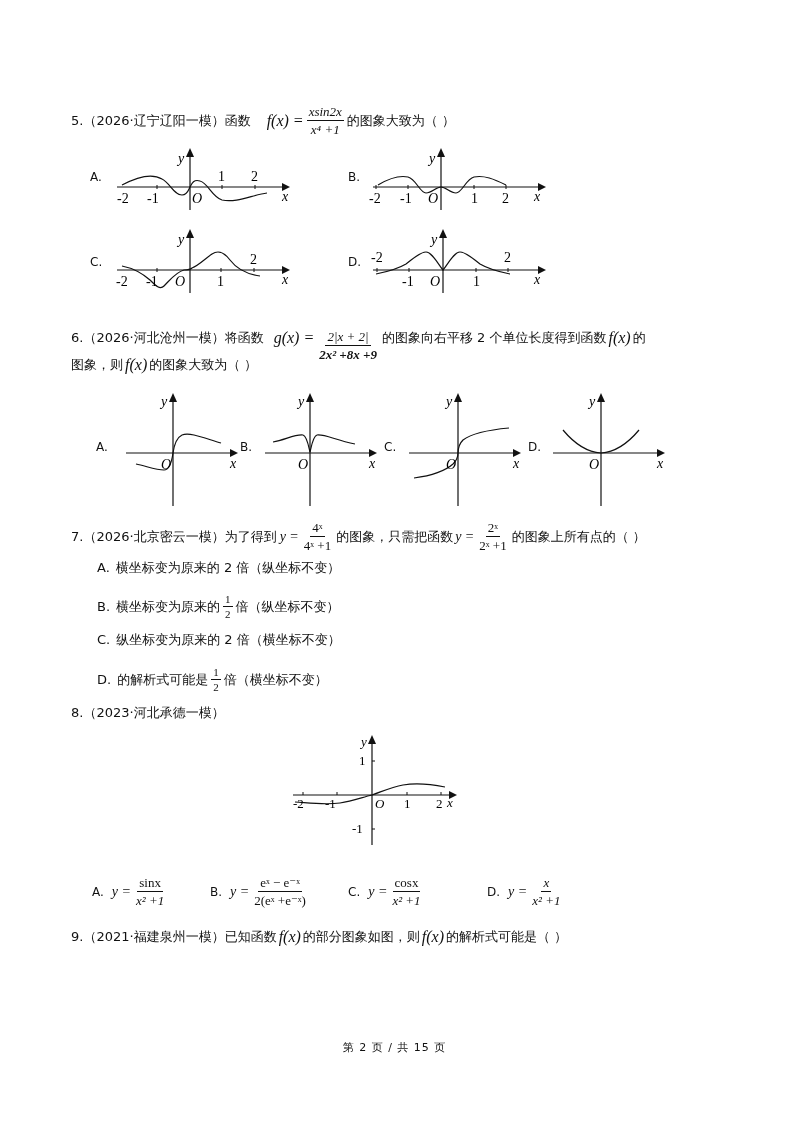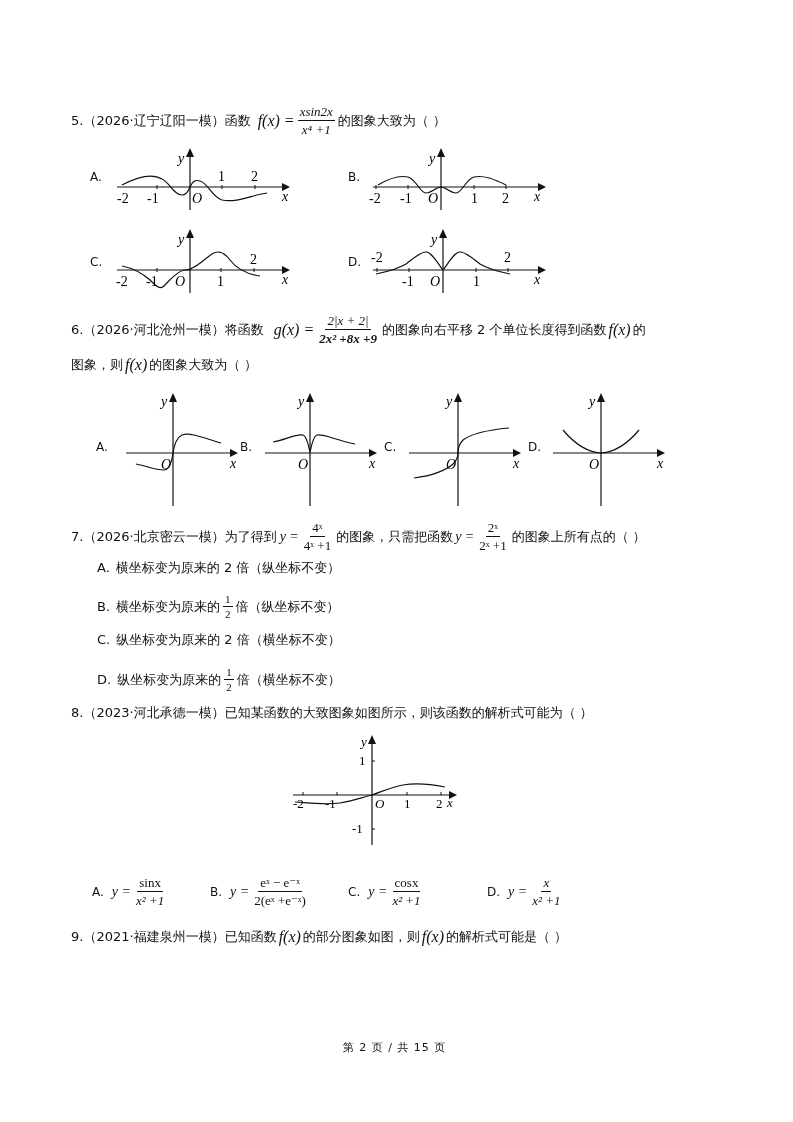--- a/index.html
+++ b/index.html
@@ -20,21 +20,21 @@
   .footer { position: absolute; left: 2px; width: 785px; text-align: center; top: 1040px; font-size: 11px; letter-spacing: 1px; }
 </style>
 </head>
 <body>
 
 <div class="line" style="left:71px; top:104px;">
   <span>5</span>
     <span>.</span>
   <span>（2026·辽宁辽阳一模）</span>
   <span>函数</span>
-  <span class="math" style="margin-left:7px;">f(x) =</span>
+  <span class="math" style="margin-left:16px;">f(x) =</span>
   <span class="frac">
     <span class="num" style="font-style:italic;">xsin2x</span>
     <span class="den" style="font-style:italic;">x⁴ +1</span>
   </span>
   <span>的图象大致为（    ）</span>
 </div>
 
 <div class="abs" style="left:90px; top:145px; width:200px; height:70px;">
   <span class="abs opt-label" style="left:0; top:25px;">A.</span>
   <svg class="abs" style="left:22px; top:0;" width="180" height="70" viewBox="0 0 180 70">
@@ -121,21 +121,21 @@
   </svg>
 </div>
 
 <div class="line" style="left:71px; top:313px;">
   <span>6</span>
     <span>.</span>
   <span>（2026·河北沧州一模）</span>
   <span>将函数</span>
   <span class="math" style="margin-left:10px;">g(x) =</span>
   <span class="frac">
-    <span class="num" style="font-style:italic;">2|x + 2|</span>
+    <span class="num" style="font-style:italic;margin-top:16px;">2|x + 2|</span>
     <span class="den" style="font-style:italic;font-weight:bold;">2x² +8x +9</span>
   </span>
   <span>的图象向右平移 2 个单位长度得到函数</span>
   <span class="math" style="margin:0 2px;">f(x)</span>
   <span>的</span>
 </div>
 <div class="line" style="left:71px; top:355px;">
   <span>图象，则</span>
   <span class="math" style="margin:0 2px;">f(x)</span>
   <span>的图象大致为（    ）</span>
@@ -225,33 +225,32 @@
     <span class="den">2</span>
   </span>
   <span>倍（纵坐标不变）</span>
 </div>
 <div class="line" style="left:97px; top:630px;">
   <span style="margin-right:6px;">C.</span>
   <span>纵坐标变为原来的 2 倍（横坐标不变）</span>
 </div>
 <div class="line" style="left:97px; top:666px;">
   <span style="margin-right:6px;">D.</span>
-  <span>纵坐标变为原来的</span>
+  <span>的解析式可能是</span>
   <span class="frac small">
     <span class="num">1</span>
     <span class="den">2</span>
   </span>
   <span>倍（横坐标不变）</span>
 </div>
 
 <div class="line" style="left:71px; top:703px;">
   <span>8</span>
     <span>.</span>
   <span>（2023·河北承德一模）</span>
-  <span>已知某函数的大致图象如图所示，则该函数的解析式可能为（    ）</span>
 </div>
 
 <svg class="abs" style="left:285px; top:732px;" width="180" height="115" viewBox="0 0 180 115">
   <line x1="8" y1="63" x2="165" y2="63" stroke="#111" stroke-width="1.2"></line>
   <polygon points="164,59 172,63 164,67" fill="#111"></polygon>
   <line x1="87" y1="10" x2="87" y2="113" stroke="#111" stroke-width="1.2"></line>
   <polygon points="83,12 87,3 91,12" fill="#111"></polygon>
   <line x1="18" y1="60" x2="18" y2="63" stroke="#111"></line>
   <line x1="52" y1="60" x2="52" y2="63" stroke="#111"></line>
   <line x1="122" y1="60" x2="122" y2="63" stroke="#111"></line>

